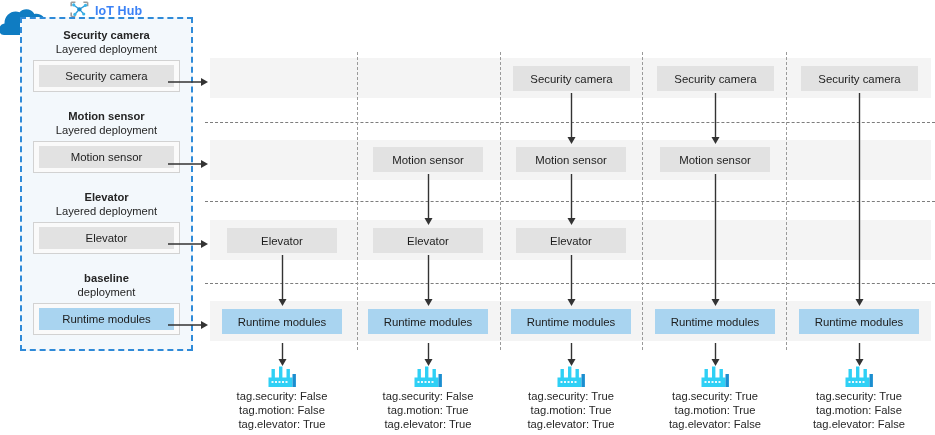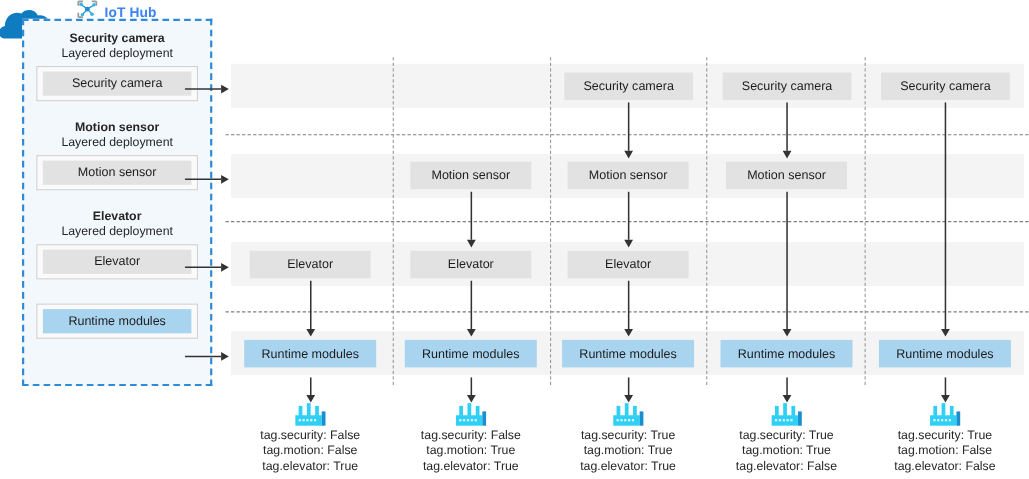--- a/index.html
+++ b/index.html
@@ -160,20 +160,24 @@
       <div class="group-title">
         <span class="t1">Elevator</span>
         <span class="t2">Layered deployment</span>
       </div>
       <div class="outer-box">
         <div class="inner-chip">Elevator</div>
       </div>
     </div>
 
     <div class="panel-group" style="top:253px">
+      <div class="group-title">
+        <span class="t1">baseline</span>
+        <span class="t2">deployment</span>
+      </div>
       <div class="outer-box">
         <div class="inner-chip blue">Runtime modules</div>
       </div>
     </div>
   </div>
 
   <div id="grid">
 
     <div class="row-band" style="top:58px;height:40px"></div>
     <div class="row-band" style="top:140px;height:40px"></div>

